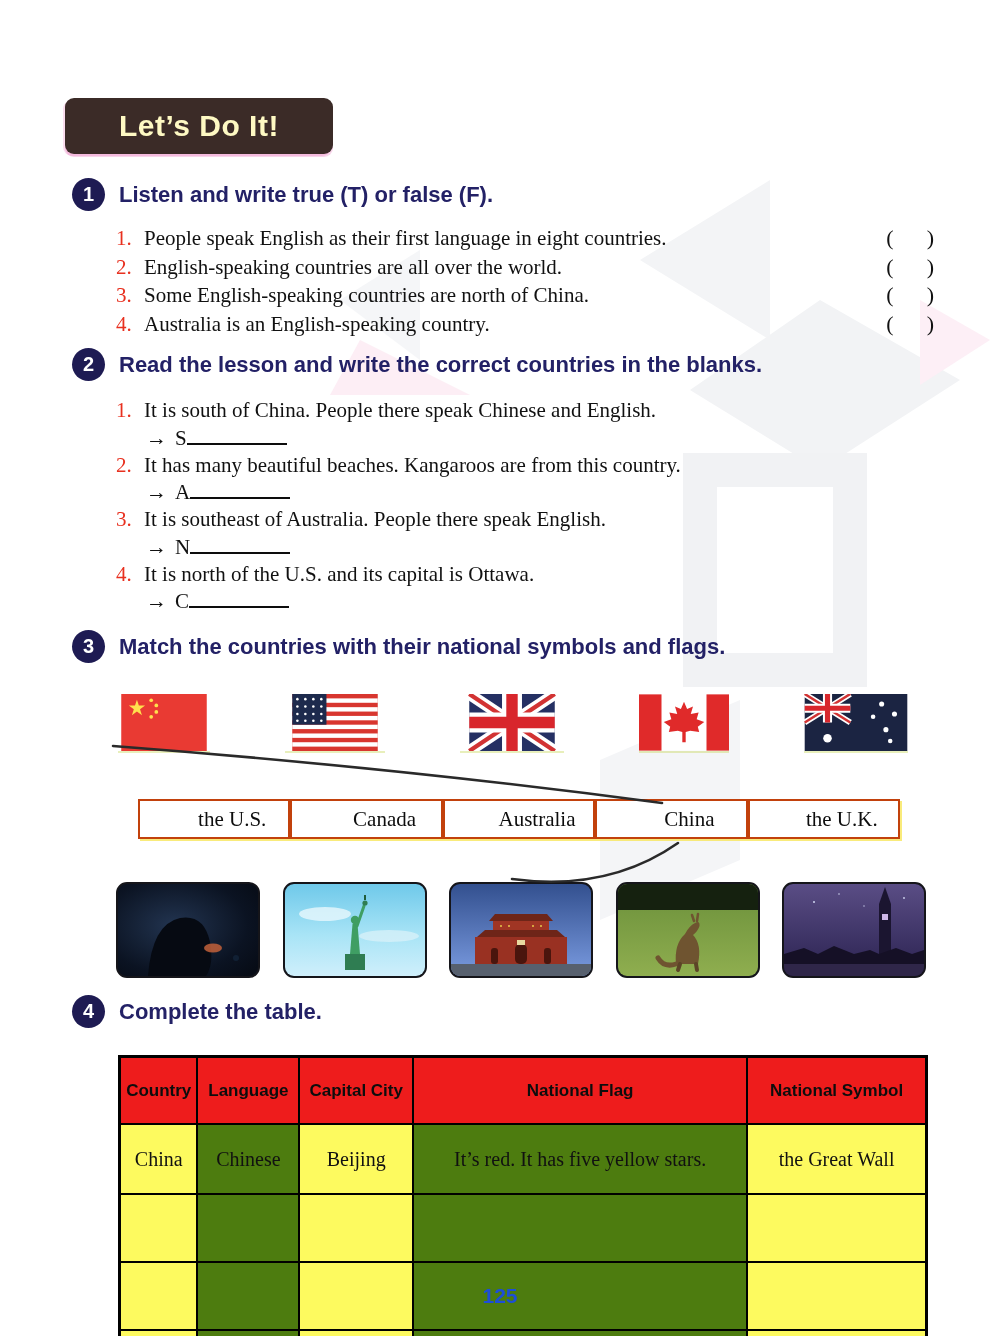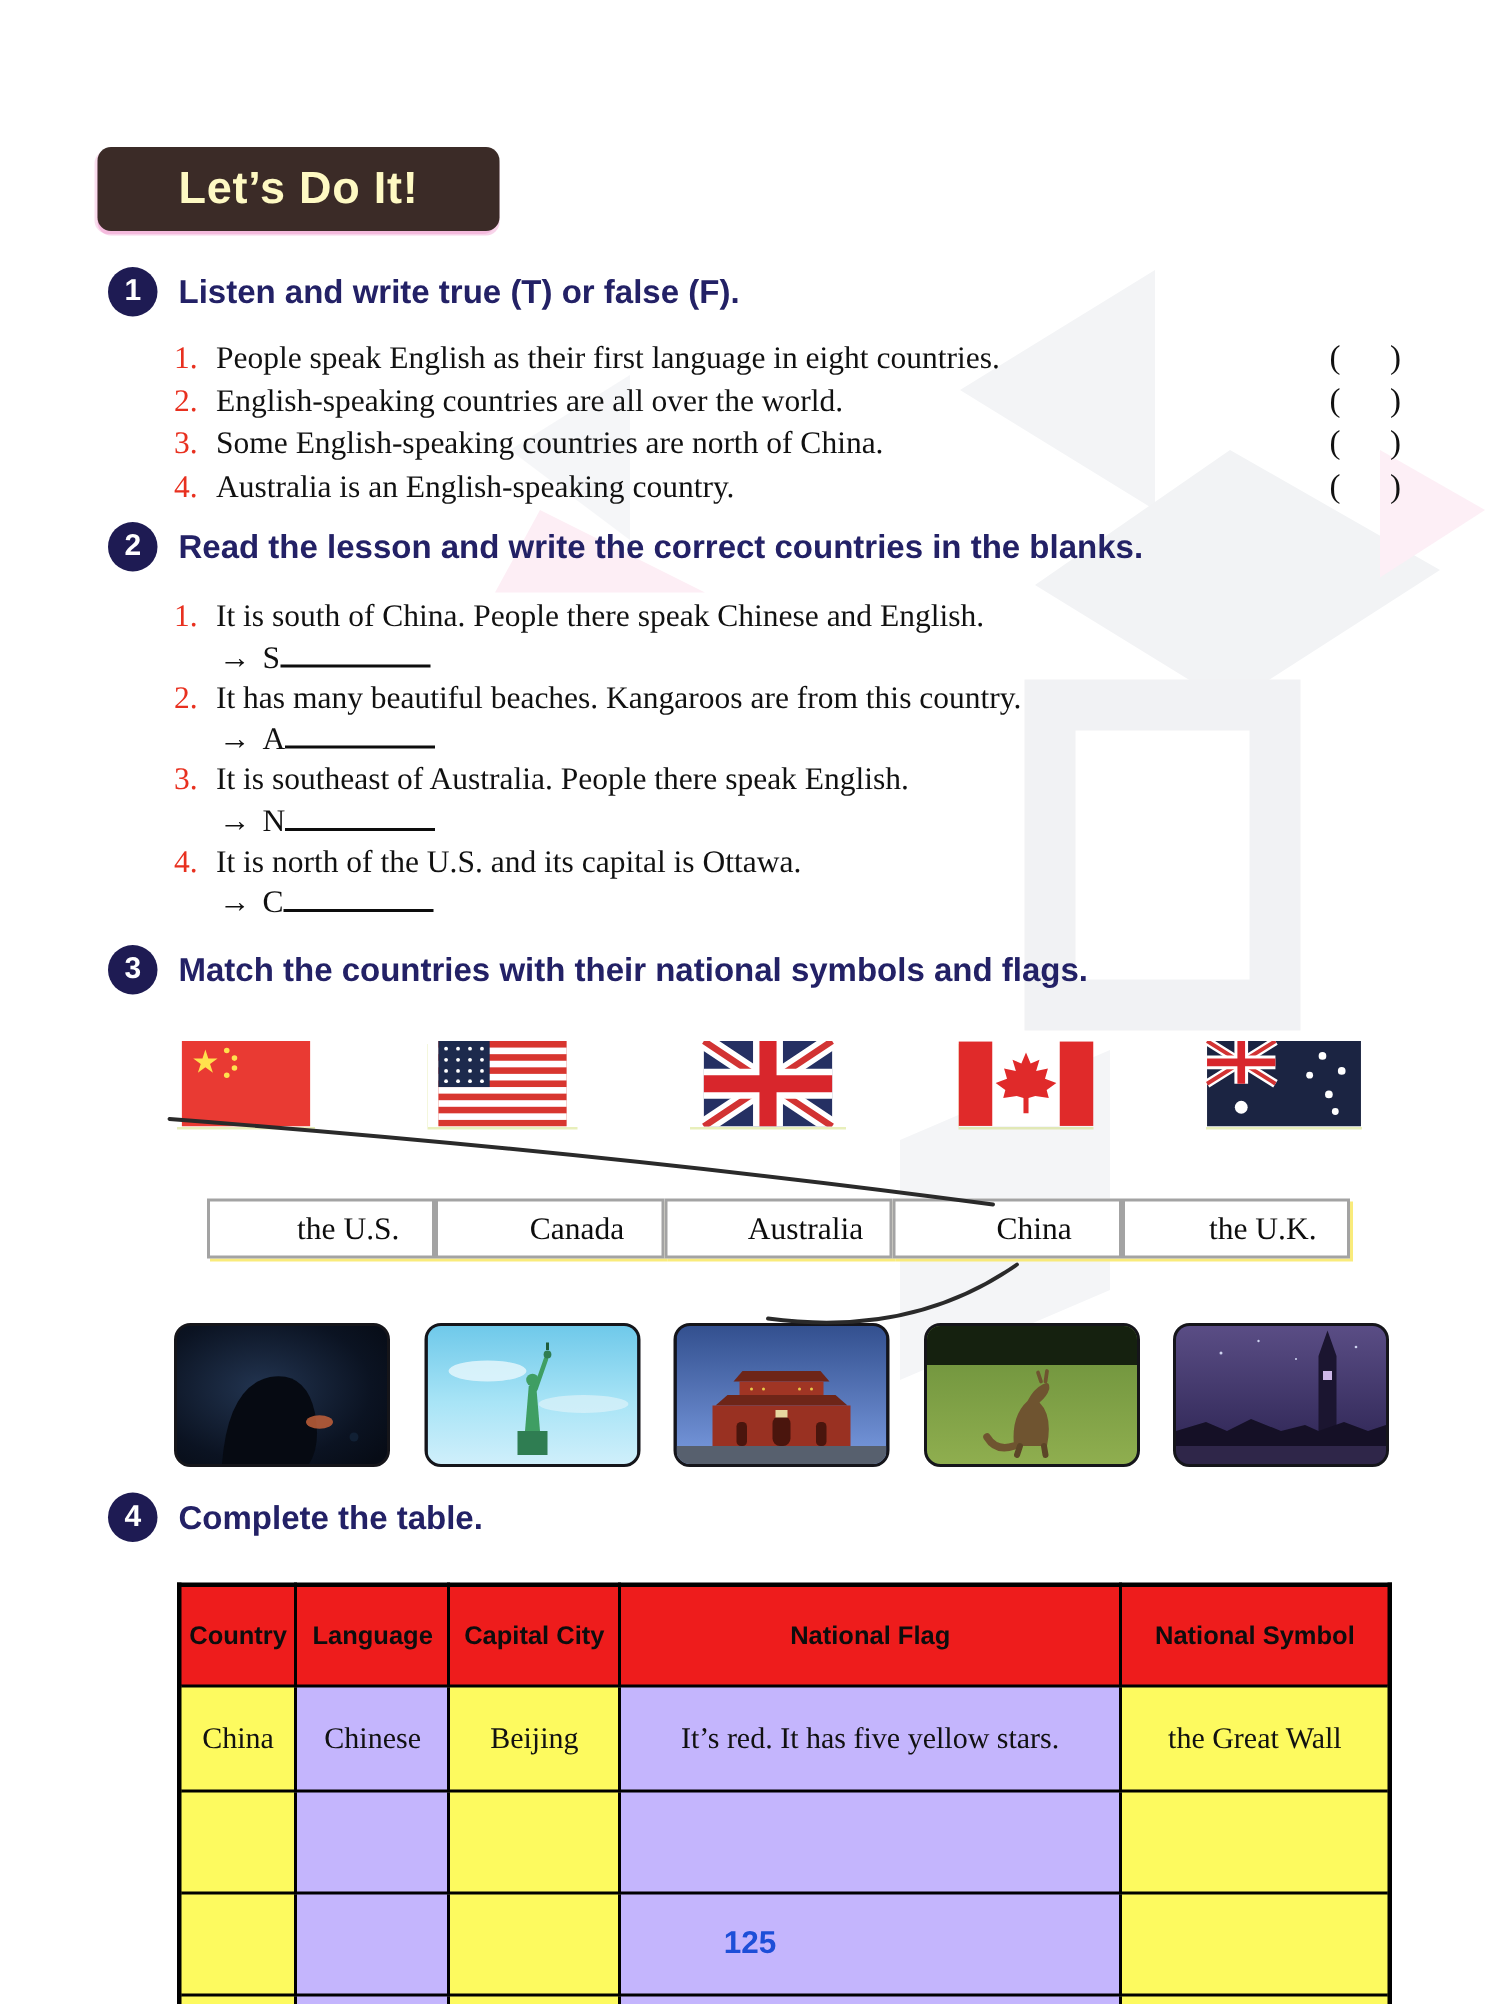--- a/index.html
+++ b/index.html
@@ -32,35 +32,35 @@
   .s2 .items{margin:16px 0 0 44px;font-family:"Liberation Serif",serif;font-size:21px;}
   .blank-row{margin-left:30px;line-height:27px;height:27px;}
   .arrow{font-size:21px;margin-right:8px;}
   .blank-line{display:inline-block;width:100px;height:17px;border-bottom:2px solid #0d0d0d;}
 
   
   .s3{left:72px;top:630px;width:880px;}
   .flags-row{left:118px;top:694px;width:790px;display:flex;justify-content:space-between;align-items:flex-end;}
   .flag{box-shadow:0 2px 0 rgba(190,210,60,.35);}
   .country-row{left:138px;top:799px;width:762px;display:flex;justify-content:space-between;}
-  .country-box{width:136px;height:36px;background:#fff;border:2px solid #a3a3a3;
+  .country-box{width:136px;height:36px;background:#fff;border:2px solid #c2410c;
                box-shadow:2px 2px 0 0 rgba(247,230,90,.8);display:flex;align-items:center;justify-content:center;
                font-family:"Liberation Serif",serif;font-size:21px;color:#0d0d0d;padding-left:36px;}
   .photo-row{left:116px;top:882px;width:810px;display:flex;justify-content:space-between;}
   .photo{width:140px;height:92px;border:2px solid #15151a;border-radius:11px;overflow:hidden;background:#0b1120;}
   .photo svg{display:block;}
 
   
   .s4{left:72px;top:995px;width:866px;}
   table.fill{left:118px;top:1055px;border-collapse:collapse;width:810px;border:3px solid #000;}
   table.fill th,table.fill td{border:2px solid #000;text-align:center;padding:16px 4px;}
   table.fill th{background:#ee1c1c;color:#0d0d0d;font-size:17px;font-weight:bold;height:33px;}
   table.fill td{font-family:"Liberation Serif",serif;font-size:20px;height:34px;}
   td.yellow{background:#fdfa5f;}
-  td.white{background:#c4b5fd;}
+  td.white{background:#4d7c0f;}
   tr.first td{height:36px;}
 
   .page-num{left:0;top:1284px;width:1000px;text-align:center;font-size:21px;font-weight:bold;color:#1d4ed8;}
 
   .connectors{position:absolute;left:0;top:0;z-index:2;pointer-events:none;}
 </style>
 </head>
 <body>
 
 <div class="page">

